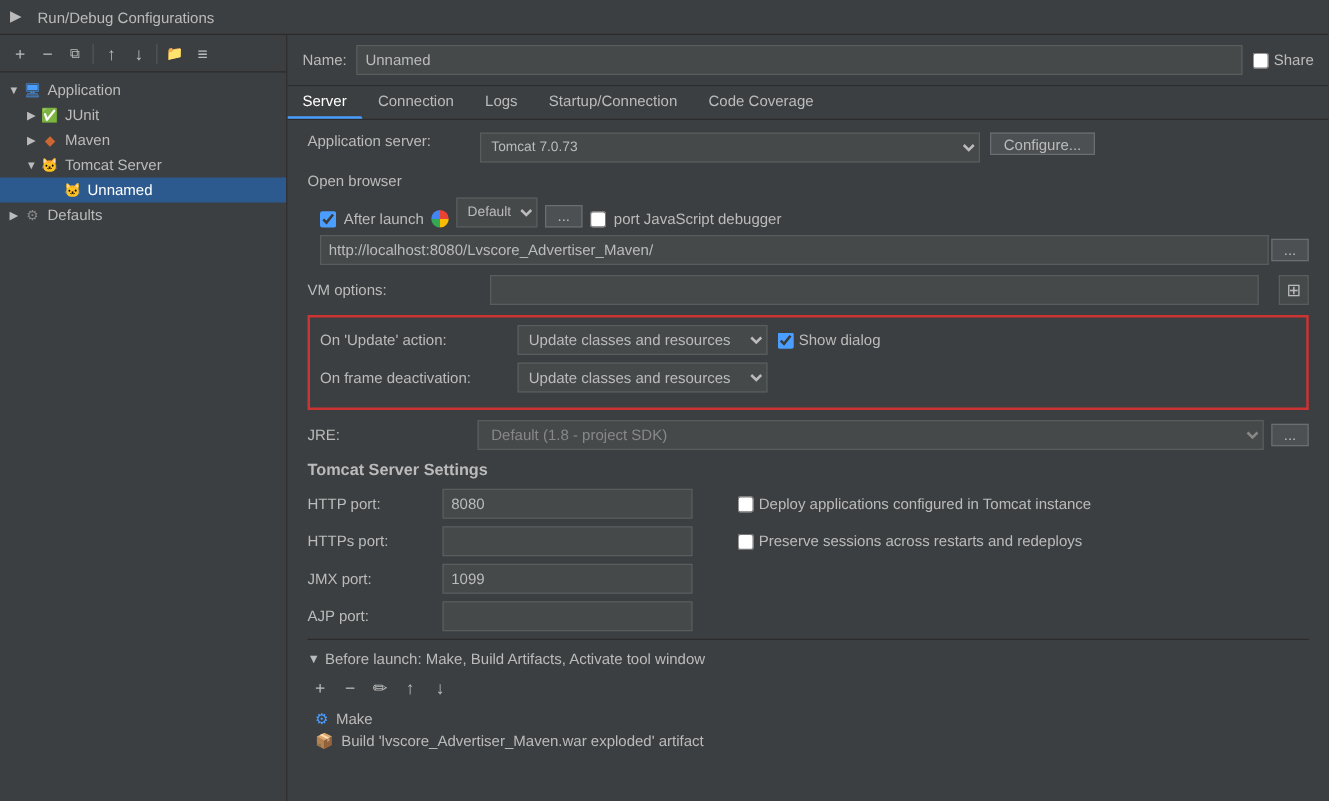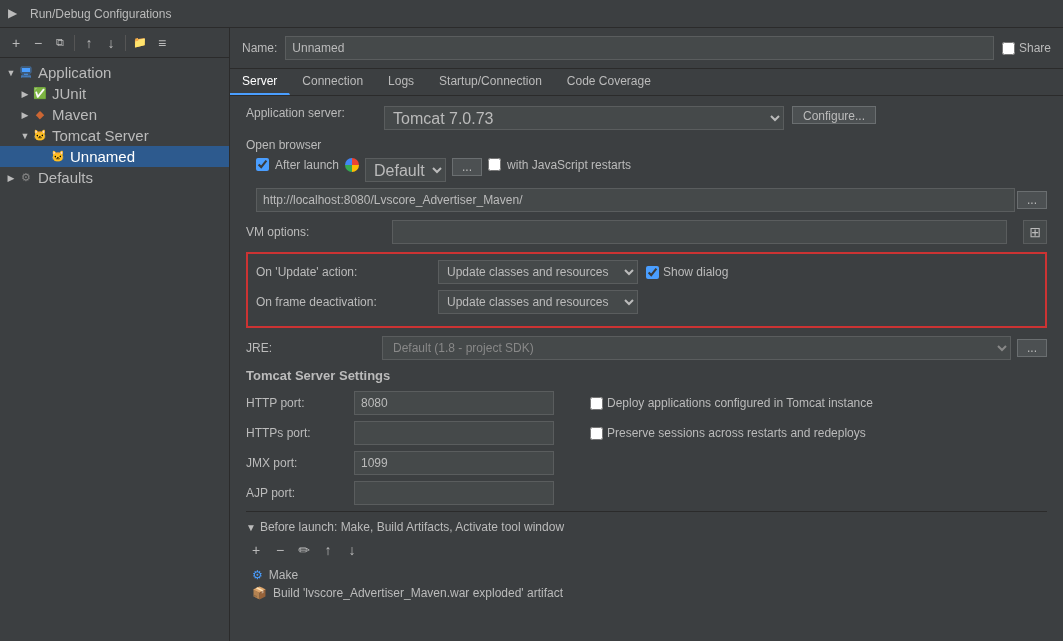--- a/index.html
+++ b/index.html
@@ -93,21 +93,21 @@
       width: 16px;
       height: 16px;
       margin-right: 4px;
       display: inline-flex;
       align-items: center;
       justify-content: center;
       font-size: 11px;
       flex-shrink: 0;
     }
     .tree-label {
-      font-size: 15px;
+      font-size: 12px;
     }
     
     .content {
       flex: 1;
       background: #3c3f41;
       display: flex;
       flex-direction: column;
       overflow: hidden;
     }
     .content-header {
@@ -164,21 +164,21 @@
     .field-label {
       color: #bbbbbb;
       font-size: 12px;
       min-width: 130px;
     }
     .field-select {
       background: #45494a;
       border: 1px solid #5a5d5e;
       color: #bbbbbb;
       padding: 2px 4px;
-      font-size: 16px;
+      font-size: 11px;
       height: 24px;
     }
     .btn-configure {
       background: #4c5052;
       border: 1px solid #6a6e70;
       color: #bbbbbb;
       padding: 2px 10px;
       font-size: 12px;
       cursor: pointer;
       height: 18px;
@@ -186,21 +186,21 @@
     .open-browser-section {
       margin-bottom: 8px;
     }
     .section-title {
       color: #bbbbbb;
       font-size: 12px;
       margin-bottom: 6px;
     }
     .browser-row {
       display: flex;
-      align-items: flex-start;
+      align-items: flex-end;
       gap: 6px;
       margin-bottom: 6px;
       padding-left: 10px;
     }
     .url-row {
       display: flex;
       align-items: center;
       gap: 2px;
       margin-bottom: 8px;
       padding-left: 10px;
@@ -259,21 +259,20 @@
       min-width: 150px;
     }
     .action-select {
       background: #45494a;
       border: 1px solid #5a5d5e;
       color: #bbbbbb;
       padding: 2px 4px;
       font-size: 12px;
       height: 24px;
       min-width: 200px;
-      margin-left: 24px;
     }
     .checkbox-label {
       display: flex;
       align-items: center;
       gap: 4px;
       color: #bbbbbb;
       font-size: 12px;
     }
     .jre-row {
       display: flex;
@@ -452,21 +451,21 @@
         <div class="section-title">Open browser</div>
         <div class="browser-row">
           <input type="checkbox" checked="" style="">
           <span>After launch</span>
           <span class="chrome-icon"></span>
           <select class="field-select">
             <option>Default</option>
           </select>
           <button class="btn-configure" style="width:30px; padding:0;">...</button>
           <input type="checkbox" style="">
-          <span>with JavaScript restarts</span>
+          <span>port JavaScript debugger</span>
         </div>
         <div class="url-row">
           <input class="url-input" type="text" value="http://localhost:8080/Lvscore_Advertiser_Maven/" style="">
           <button class="btn-configure" style="width:30px; padding:0;">...</button>
         </div>
       </div>
 
       <div class="vm-row">
         <span class="field-label">VM options:</span>
         <input class="vm-input" type="text" style="">

